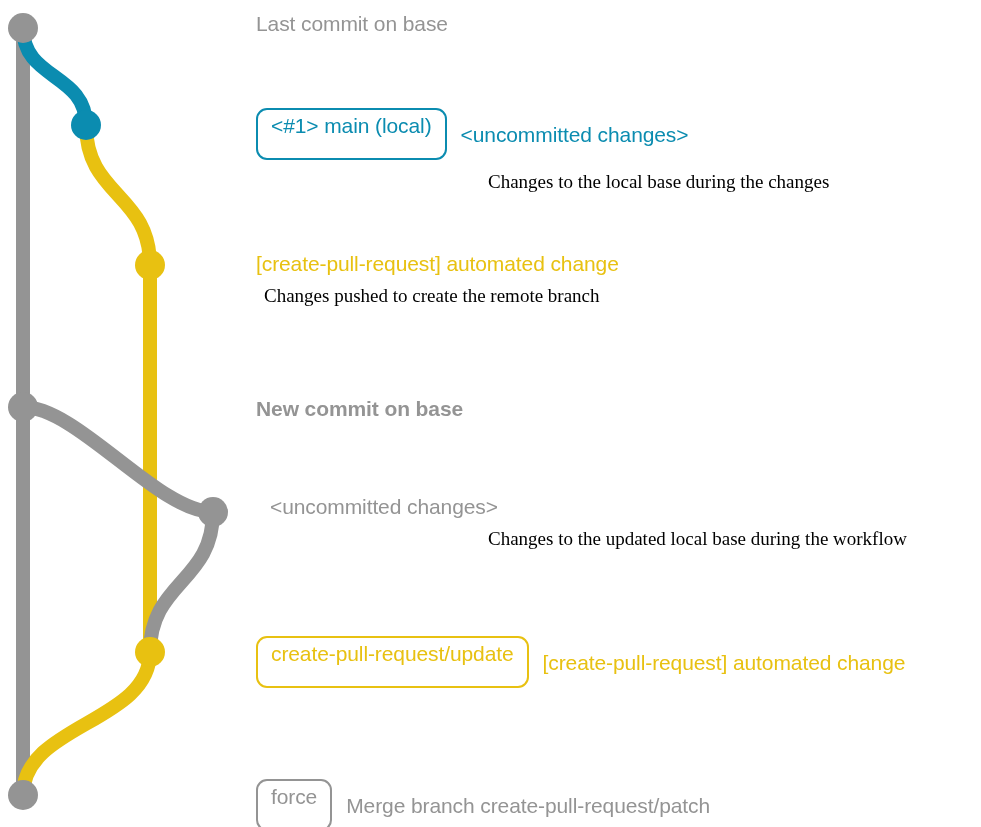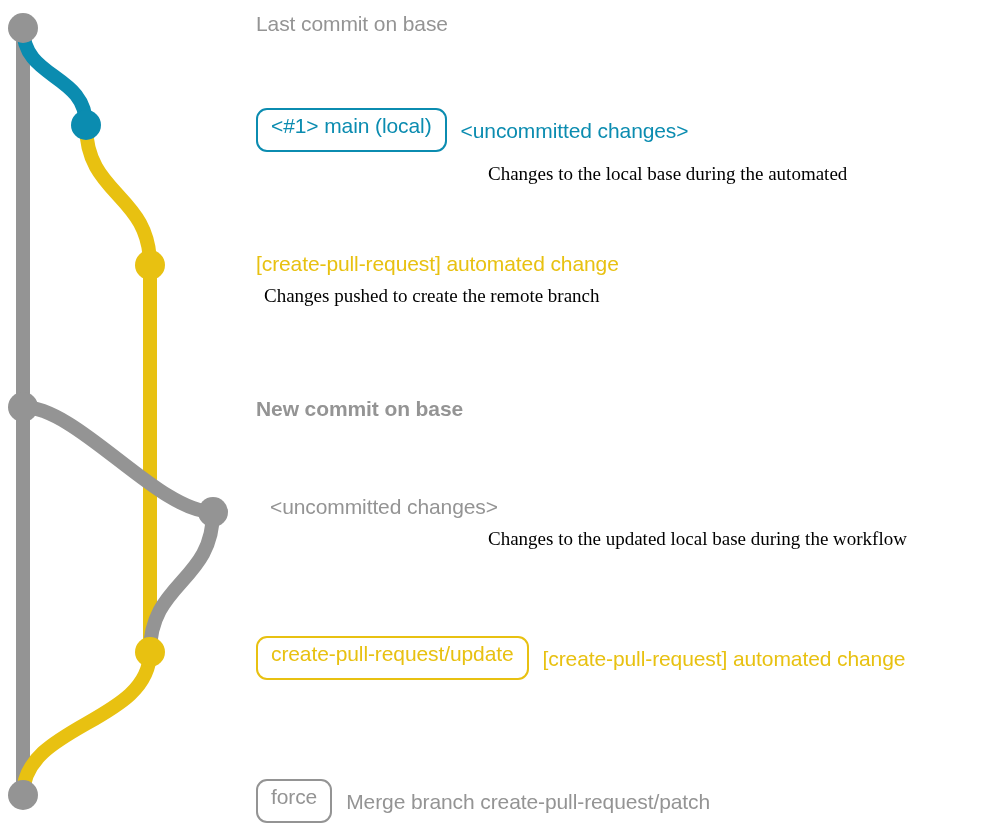--- a/index.html
+++ b/index.html
@@ -43,21 +43,21 @@
   }
 
   
   .pill {
     display: inline-flex;
     align-items: center;
     justify-content: center;
     box-sizing: border-box;
     border: 2px solid currentColor;
     border-radius: 11px;
-    padding: 5px 13px 14px 13px;
+    padding: 5px 13px 22px 13px;
     font-size: 21px;
     line-height: 1;
     letter-spacing: -0.1px;
     font-family: "Liberation Sans", sans-serif;
   }
 
   
   .subject {
     font-size: 21px;
     line-height: 1;
@@ -122,21 +122,21 @@
     <div class="entry-line">
       <span class="subject no-pill c-gray">Last commit on base</span>
     </div>
   </div>
 
   <div class="entry" style="left:256px; top:108px;">
     <div class="entry-line">
       <span class="pill c-blue">&lt;#1&gt; main (local)</span>
       <span class="subject c-blue">&lt;uncommitted changes&gt;</span>
     </div>
-    <div class="description" style="margin-left:232px;">Changes to the local base during the automated</div>
+    <div class="description" style="margin-left:232px;">Changes to the local base during the changes</div>
   </div>
 
   <div class="entry" style="left:256px; top:253px;">
     <div class="entry-line">
       <span class="subject no-pill c-yellow">[create-pull-request] automated change</span>
     </div>
     <div class="description" style="margin-left:8px;">Changes pushed to create the remote branch</div>
   </div>
 
   <div class="entry" style="left:256px; top:398px;font-weight:bold;">

